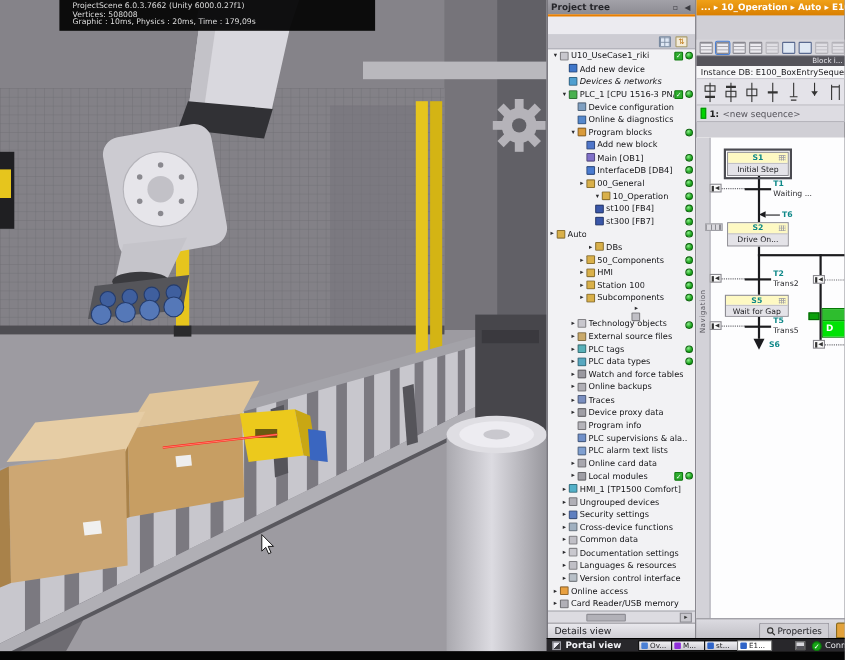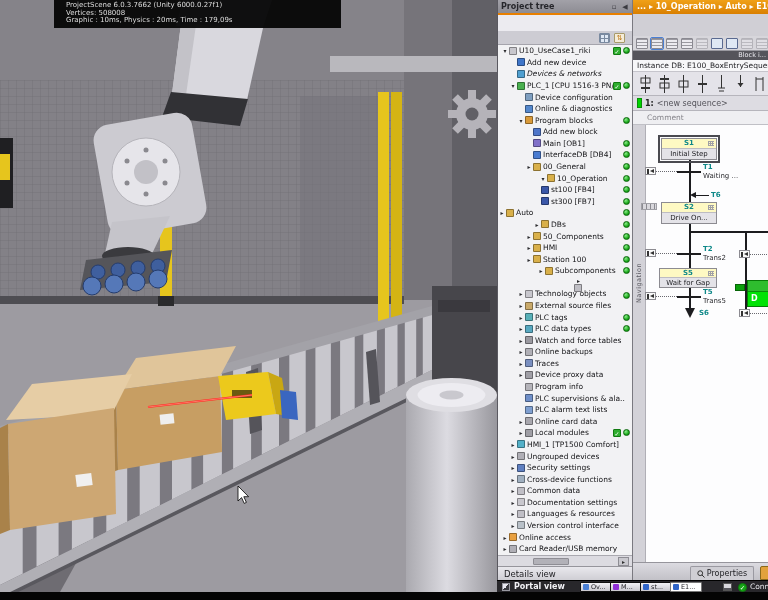--- a/index.html
+++ b/index.html
@@ -402,21 +402,21 @@
           </span>
         </div>
         <div class="trow" style="padding-left: 27px;">
           <span class="exp">▸</span>
           <span class="ticon" style="background: rgb(217, 176, 74);"></span>
           <span class="tlabel">Station 100</span>
           <span class="tright">
             <span class="tdot"></span>
           </span>
         </div>
-        <div class="trow" style="padding-left: 39px;">
+        <div class="trow" style="padding-left: 27px;">
           <span class="exp">▸</span>
           <span class="ticon" style="background: rgb(217, 176, 74);"></span>
           <span class="tlabel">Subcomponents</span>
           <span class="tright">
             <span class="tdot"></span>
           </span>
         </div>
         <div class="trow" style="padding-left: 27px; flex-direction: column;">
           <span class="exp">▸</span>
           <span class="ticon" style="background: rgb(192, 191, 197);"></span>
@@ -636,21 +636,20 @@
           <svg width="15" height="18">
             <path d="M4 2V16M11 2V16M4 4H11" stroke="#333" fill="none"></path>
           </svg>
         </span>
     </div>
     <div class="ed-seqtab">
       <span class="seq-chip"></span>
       <span class="seq-idx">1:</span>
       <span class="seq-name">&lt;new sequence&gt;</span>
     </div>
-    <div class="ed-comment">Comment</div>
 
     <div class="ed-canvas">
       <div class="navtab">
         <span>Navigation</span>
       </div>
 
       <div class="gv" style="left:56px;top:35px;height:42px"></div>
       <div class="gv" style="left:56px;top:99px;height:84px"></div>
       <div class="gh" style="left:56px;top:106px;width:80px"></div>
       <div class="gv" style="left:112px;top:106px;height:82px"></div>

